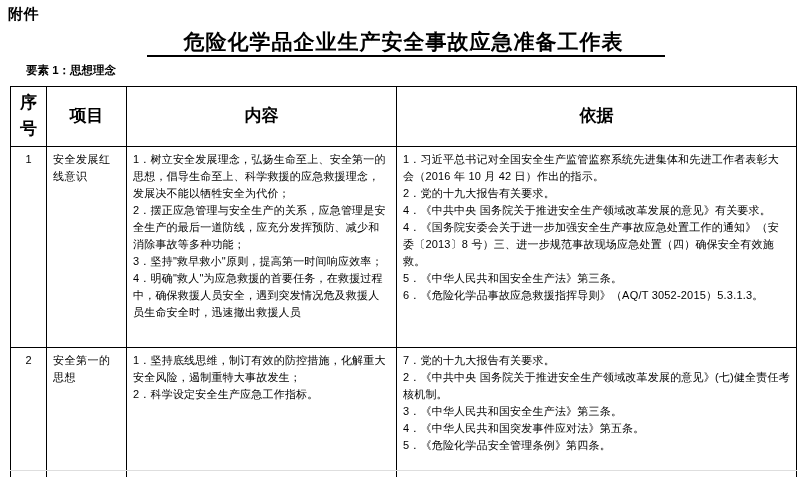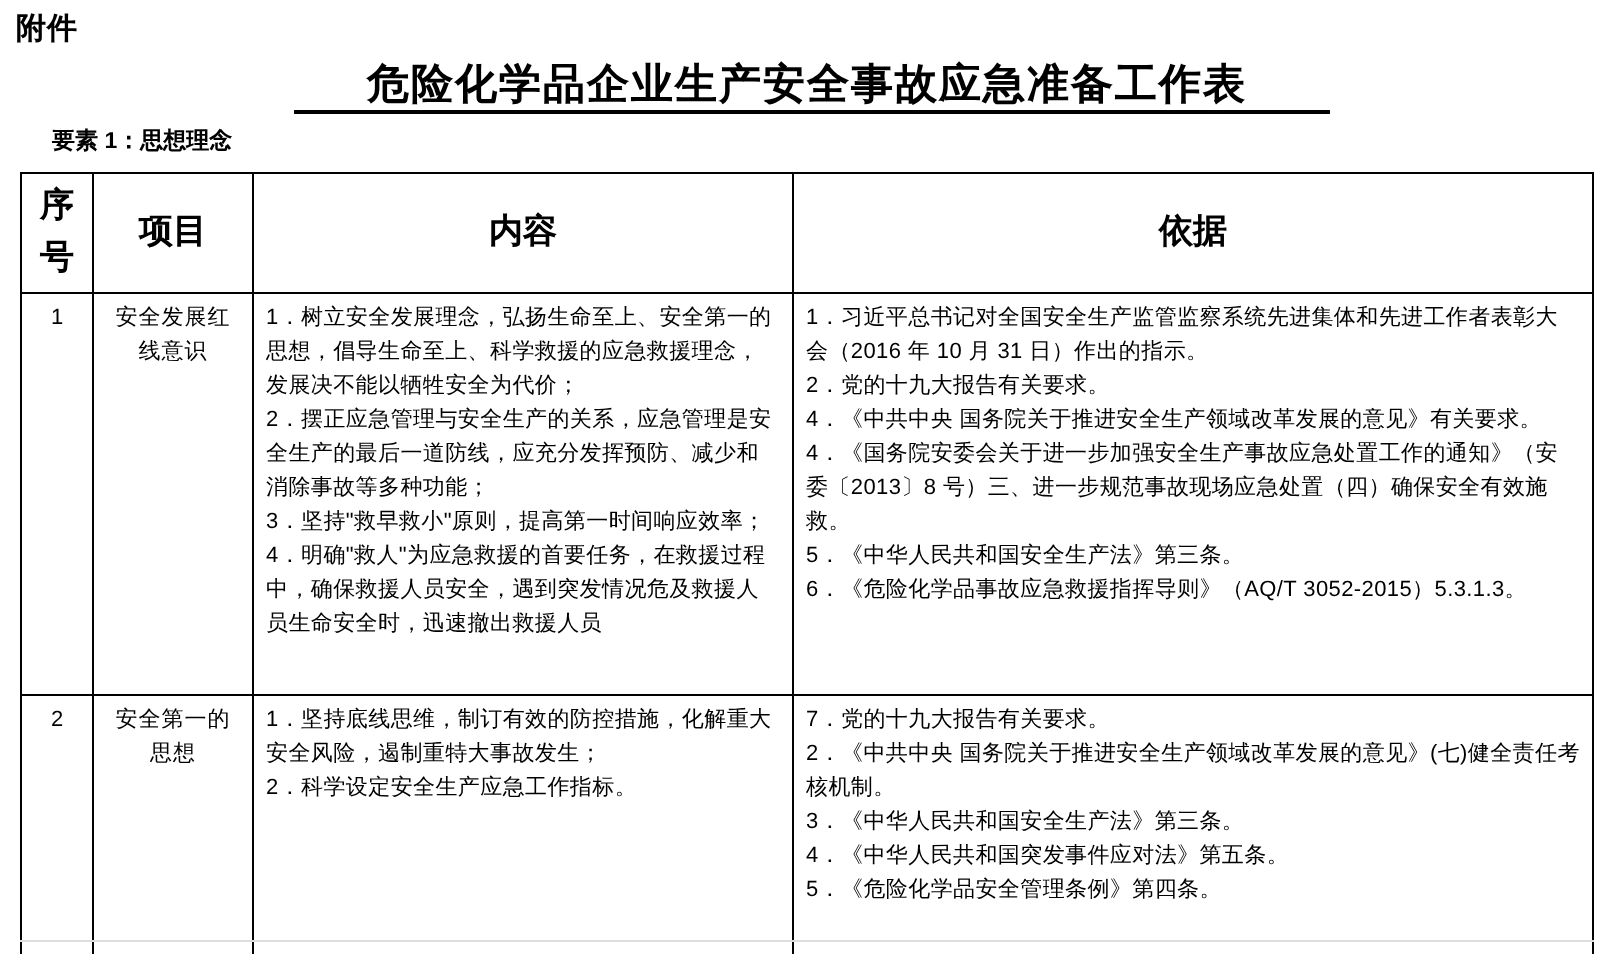--- a/index.html
+++ b/index.html
@@ -77,21 +77,21 @@
     font-size: 17px;
     height: 16px;
     padding: 3px 4px;
   }
   td.c-no {
     text-align: center;
     vertical-align: middle;
     font-size: 11.5px;
   }
   td.c-item {
-    text-align: center;
+    text-align: left;
     vertical-align: middle;
     font-size: 12px;
     font-weight: 400;
     line-height: 1.7;
     letter-spacing: 0.5px;
   }
   td.c-content, td.c-basis {
     font-size: 11px;
     line-height: 1.62;
     letter-spacing: 0.2px;
@@ -148,21 +148,21 @@
         <td class="c-item">
           <span>安全发展红线意识</span>
         </td>
         <td class="c-content">
           <p class="line">1．树立安全发展理念，弘扬生命至上、安全第一的思想，倡导生命至上、科学救援的应急救援理念，发展决不能以牺牲安全为代价；</p>
           <p class="line">2．摆正应急管理与安全生产的关系，应急管理是安全生产的最后一道防线，应充分发挥预防、减少和消除事故等多种功能；</p>
           <p class="line">3．坚持"救早救小"原则，提高第一时间响应效率；</p>
           <p class="line">4．明确"救人"为应急救援的首要任务，在救援过程中，确保救援人员安全，遇到突发情况危及救援人员生命安全时，迅速撤出救援人员</p>
         </td>
         <td class="c-basis">
-          <p class="line">1．习近平总书记对全国安全生产监管监察系统先进集体和先进工作者表彰大会（2016 年 10 月 31 日）作出的指示。</p>
+          <p class="line">1．习近平总书记对全国安全生产监管监察系统先进集体和先进工作者表彰大会（2016 年 10 月 42 日）作出的指示。</p>
           <p class="line">2．党的十九大报告有关要求。</p>
           <p class="line">4．《中共中央 国务院关于推进安全生产领域改革发展的意见》有关要求。</p>
           <p class="line">4．《国务院安委会关于进一步加强安全生产事故应急处置工作的通知》（安委〔2013〕8 号）三、进一步规范事故现场应急处置（四）确保安全有效施救。</p>
           <p class="line">5．《中华人民共和国安全生产法》第三条。</p>
           <p class="line">6．《危险化学品事故应急救援指挥导则》（AQ/T 3052-2015）5.3.1.3。</p>
         </td>
       </tr>
       <tr class="row-2">
         <td class="c-no">2</td>
         <td class="c-item">

